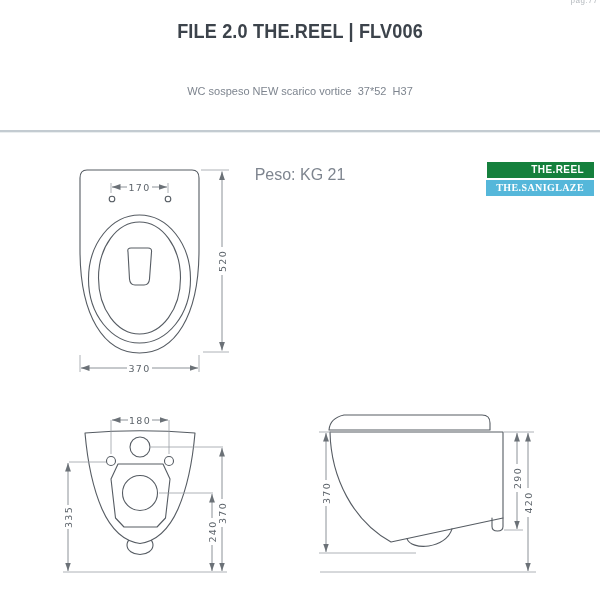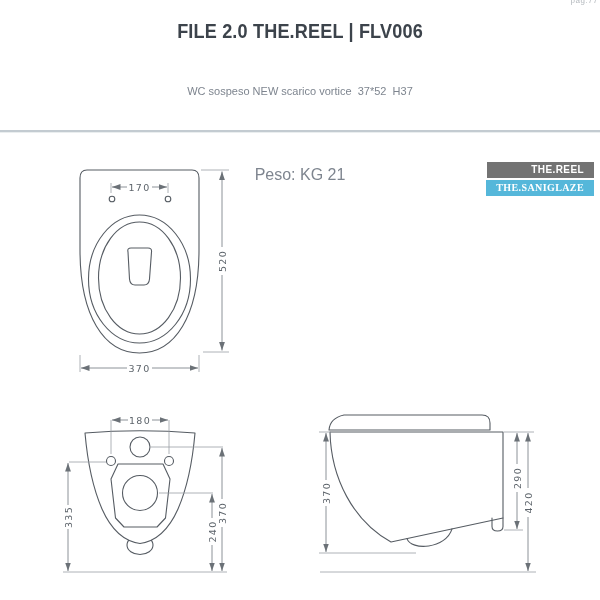--- a/index.html
+++ b/index.html
@@ -15,21 +15,21 @@
     margin-top:15px;font-size:21px;font-weight:bold;color:#3c434b;
     transform:scaleX(.86);transform-origin:50% 50%;letter-spacing:.2px;white-space:pre;
   }
   .desc{margin-top:11px;font-size:11px;color:#7e858f;line-height:15px;white-space:pre;}
   .weights{margin-top:12px;font-size:16px;color:#7e858f;line-height:13.5px;white-space:pre;}
   .divider{position:absolute;left:0;right:0;top:130px;height:2px;background:#c3cbd1;box-shadow:0 1px 0 #eaeeef;}
   .badge{
     position:absolute;right:6px;height:16px;line-height:16px;color:#fff;font-size:10px;
     font-weight:bold;text-align:center;letter-spacing:.4px;padding:0 10px;white-space:nowrap;
   }
-  .badge.reel{top:162px;background:#737373;padding-left:44px;}
+  .badge.reel{top:162px;background:#15803d;padding-left:44px;}
   .badge.sani{top:180px;background:#55b7da;font-family:Liberation Serif, serif;}
   svg.draw{position:absolute;left:0;top:0;}
   .geo{fill:none;stroke:#565c63;stroke-width:1.1;stroke-linejoin:round;stroke-linecap:round;}
   .geofill{fill:#fff;stroke:#565c63;stroke-width:1.1;stroke-linejoin:round;}
   .dim{stroke:#80868c;stroke-width:.9;fill:none;}
   .ext{stroke:#9aa0a5;stroke-width:.8;fill:none;}
   .dimtext{
     fill:#5d646b;font-size:9.5px;letter-spacing:1.3px;
     font-family:"DejaVu Sans",sans-serif;text-anchor:middle;dominant-baseline:central;
   }

